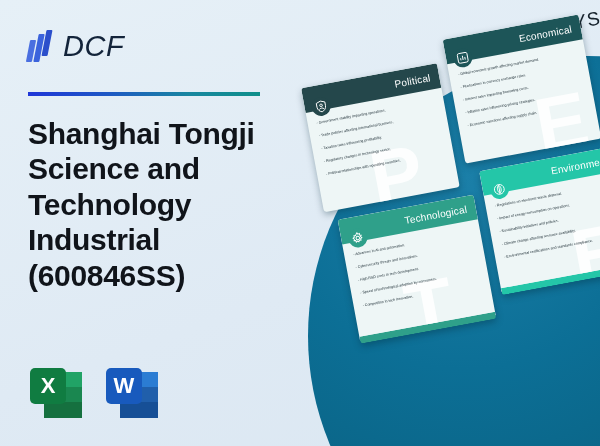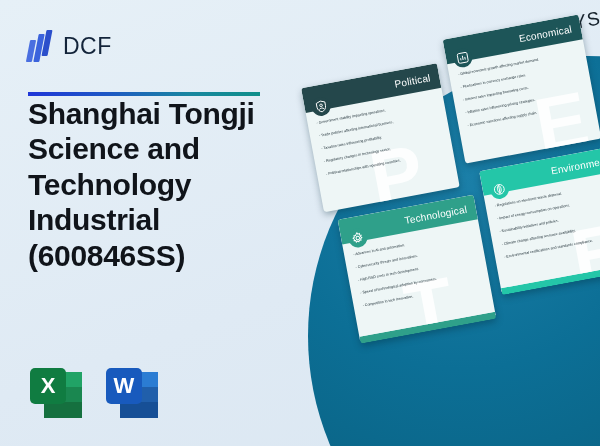--- a/index.html
+++ b/index.html
@@ -39,31 +39,33 @@
   .logo-mark { position: relative; width: 26px; height: 32px; }
   .logo-mark i {
     position: absolute; display: block;
     width: 6px; border-radius: 1px;
     transform: skewX(-11deg);
   }
   .logo-mark i:nth-child(1) { left: 0px;  top: 10px; height: 22px; background: #4a6fe0; }
   .logo-mark i:nth-child(2) { left: 8px;  top: 4px;  height: 28px; background: #3b63dc; }
   .logo-mark i:nth-child(3) { left: 16px; top: 0px;  height: 26px; background: #2b4fcb; }
   .logo-text {
-    font-size: 23px; font-weight: 400; letter-spacing: .5px;
+    font-size: 29px; font-weight: 400; letter-spacing: .5px;
     color: #13243a;
+    font-style: italic;
   }
 
   .divider {
     margin-top: 26px;
     width: 232px; height: 4px;
     background: linear-gradient(90deg, #1f36d8 0%, #1e59c4 35%, #18879f 70%, #0f8f8a 100%);
   }
 
   .company-title {
+    margin-top: 20px;
     width: 268px;
     font-size: 30px;
     line-height: 1.18;
     font-weight: bold;
     color: #10141a;
     letter-spacing: -0.3px;
   }
 
   
   .office-row {

